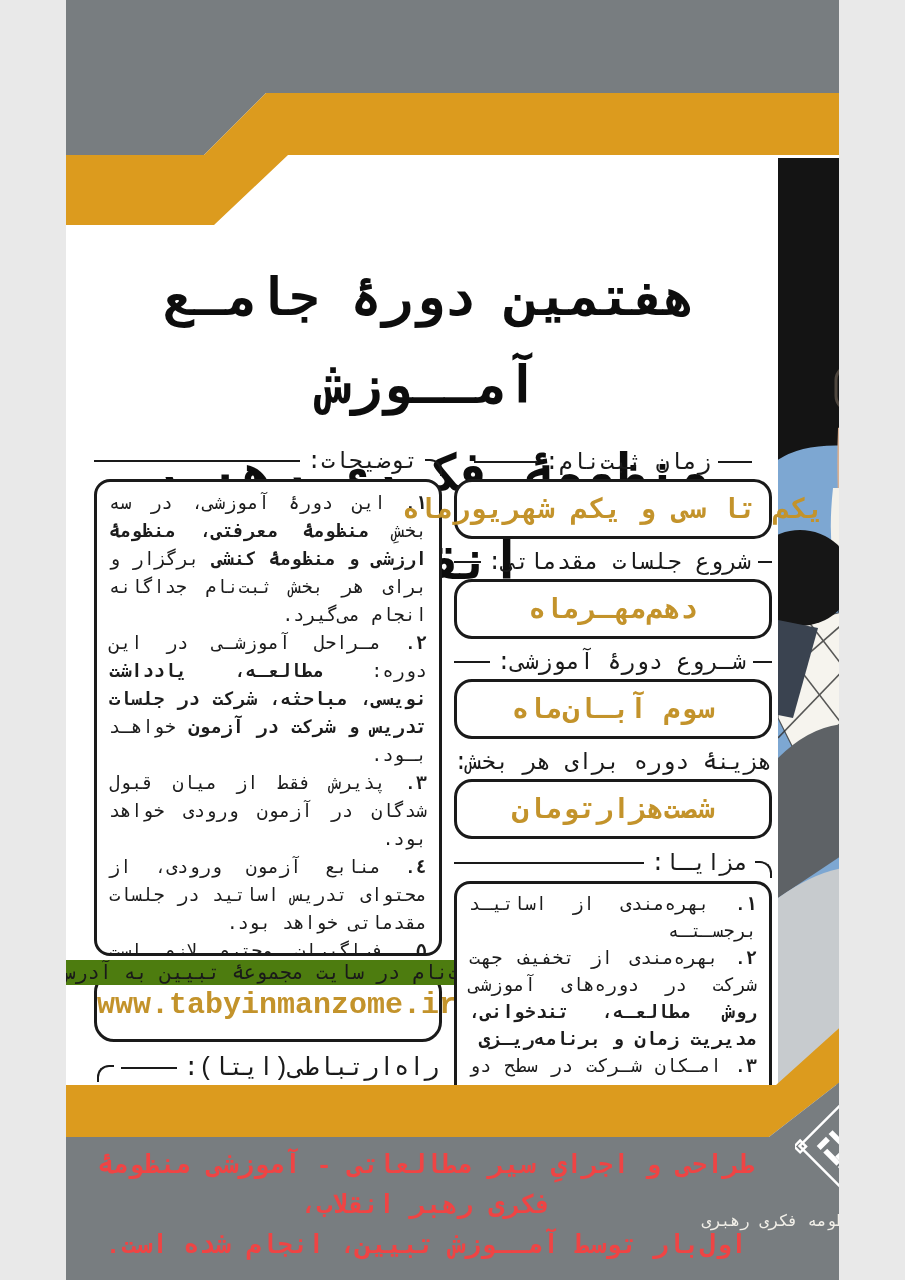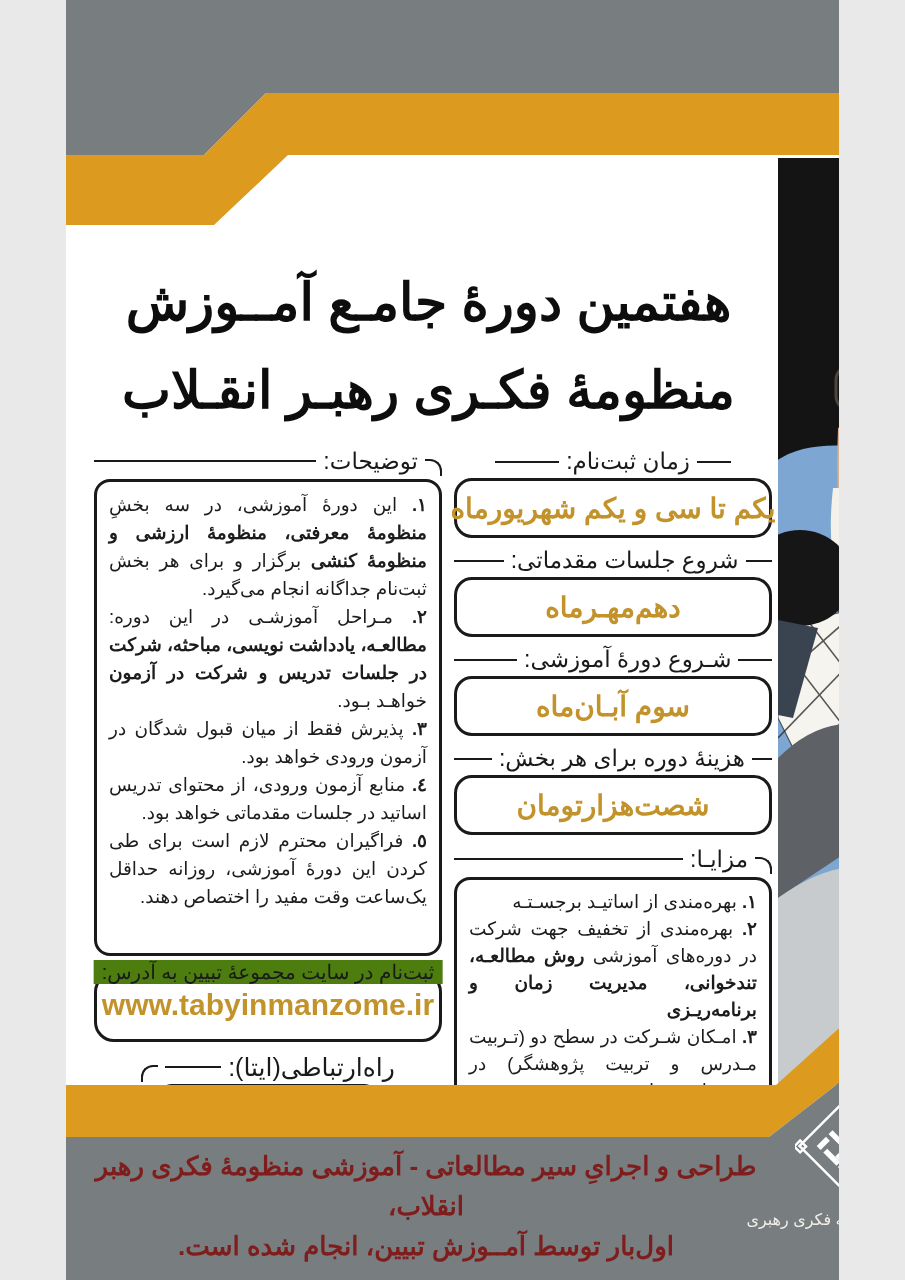--- a/index.html
+++ b/index.html
@@ -1,19 +1,19 @@
 <!DOCTYPE html>
 <html lang="fa"><head>
 <meta charset="utf-8">
 <style>
   html,body{margin:0;padding:0;background:#e9e9e9;}
   .poster{
     position:relative;width:773px;height:1280px;margin:0 auto;
     background:#ffffff;overflow:hidden;direction:rtl;
-    font-family:Liberation Sans, sans-serif;color:#1c1c1c;
+    font-family:Liberation Mono, monospace;color:#1c1c1c;
   }
   svg.layer{position:absolute;display:block;}
   .band-top{left:0;top:0;}
   .band-bottom{left:0;top:1000px;z-index:5;}
   .photo{left:712px;top:158px;z-index:1;}
 
   .title{
     position:absolute;left:20px;top:258px;width:685px;z-index:2;
     text-align:center;font-weight:900;font-size:52px;line-height:88px;color:#0d0d0d;
     letter-spacing:0;
@@ -66,21 +66,21 @@
   }
   .box.benefits{
     margin-top:2px;padding:8px 12px 10px;font-size:18.5px;line-height:27px;
     text-align:justify;height:200px;overflow:hidden;border-radius:16px;
   }
   .box.benefits .num{font-weight:bold;}
 
   
   .footer-text{
     position:absolute;left:20px;top:1146px;width:680px;z-index:6;
-    text-align:center;color:#7f1d1d;font-weight:bold;font-size:26px;line-height:40px;
+    text-align:center;color:#ef4444;font-weight:bold;font-size:26px;line-height:40px;
   }
   .logo{position:absolute;left:712px;top:1090px;width:145px;z-index:6;text-align:center;}
   .logo-caption{margin-top:4px;font-size:16px;color:#f1efe8;white-space:nowrap;}
 </style>
 </head>
 <body>
 
 <div class="poster">
 
   <svg class="layer band-top" width="905" height="230" viewBox="0 0 905 230" aria-hidden="true">

